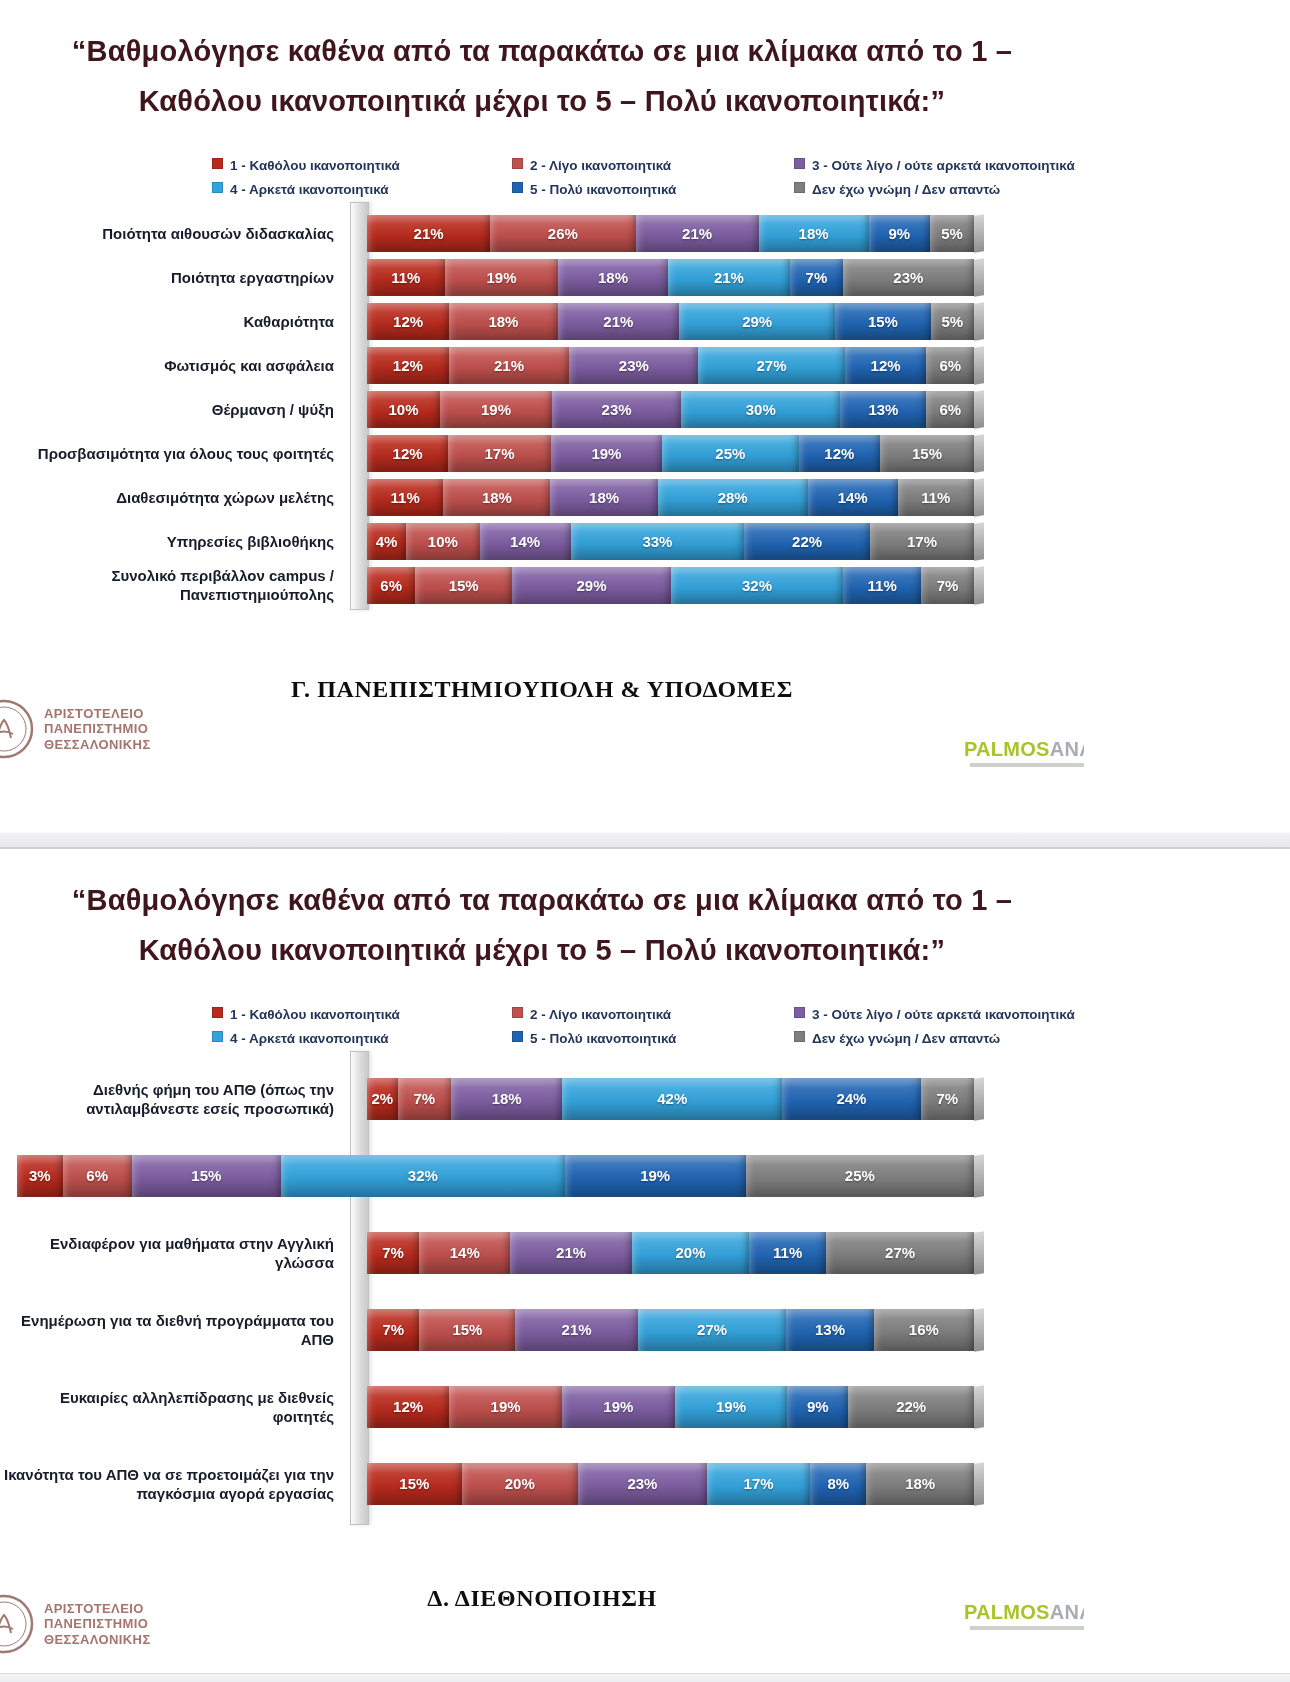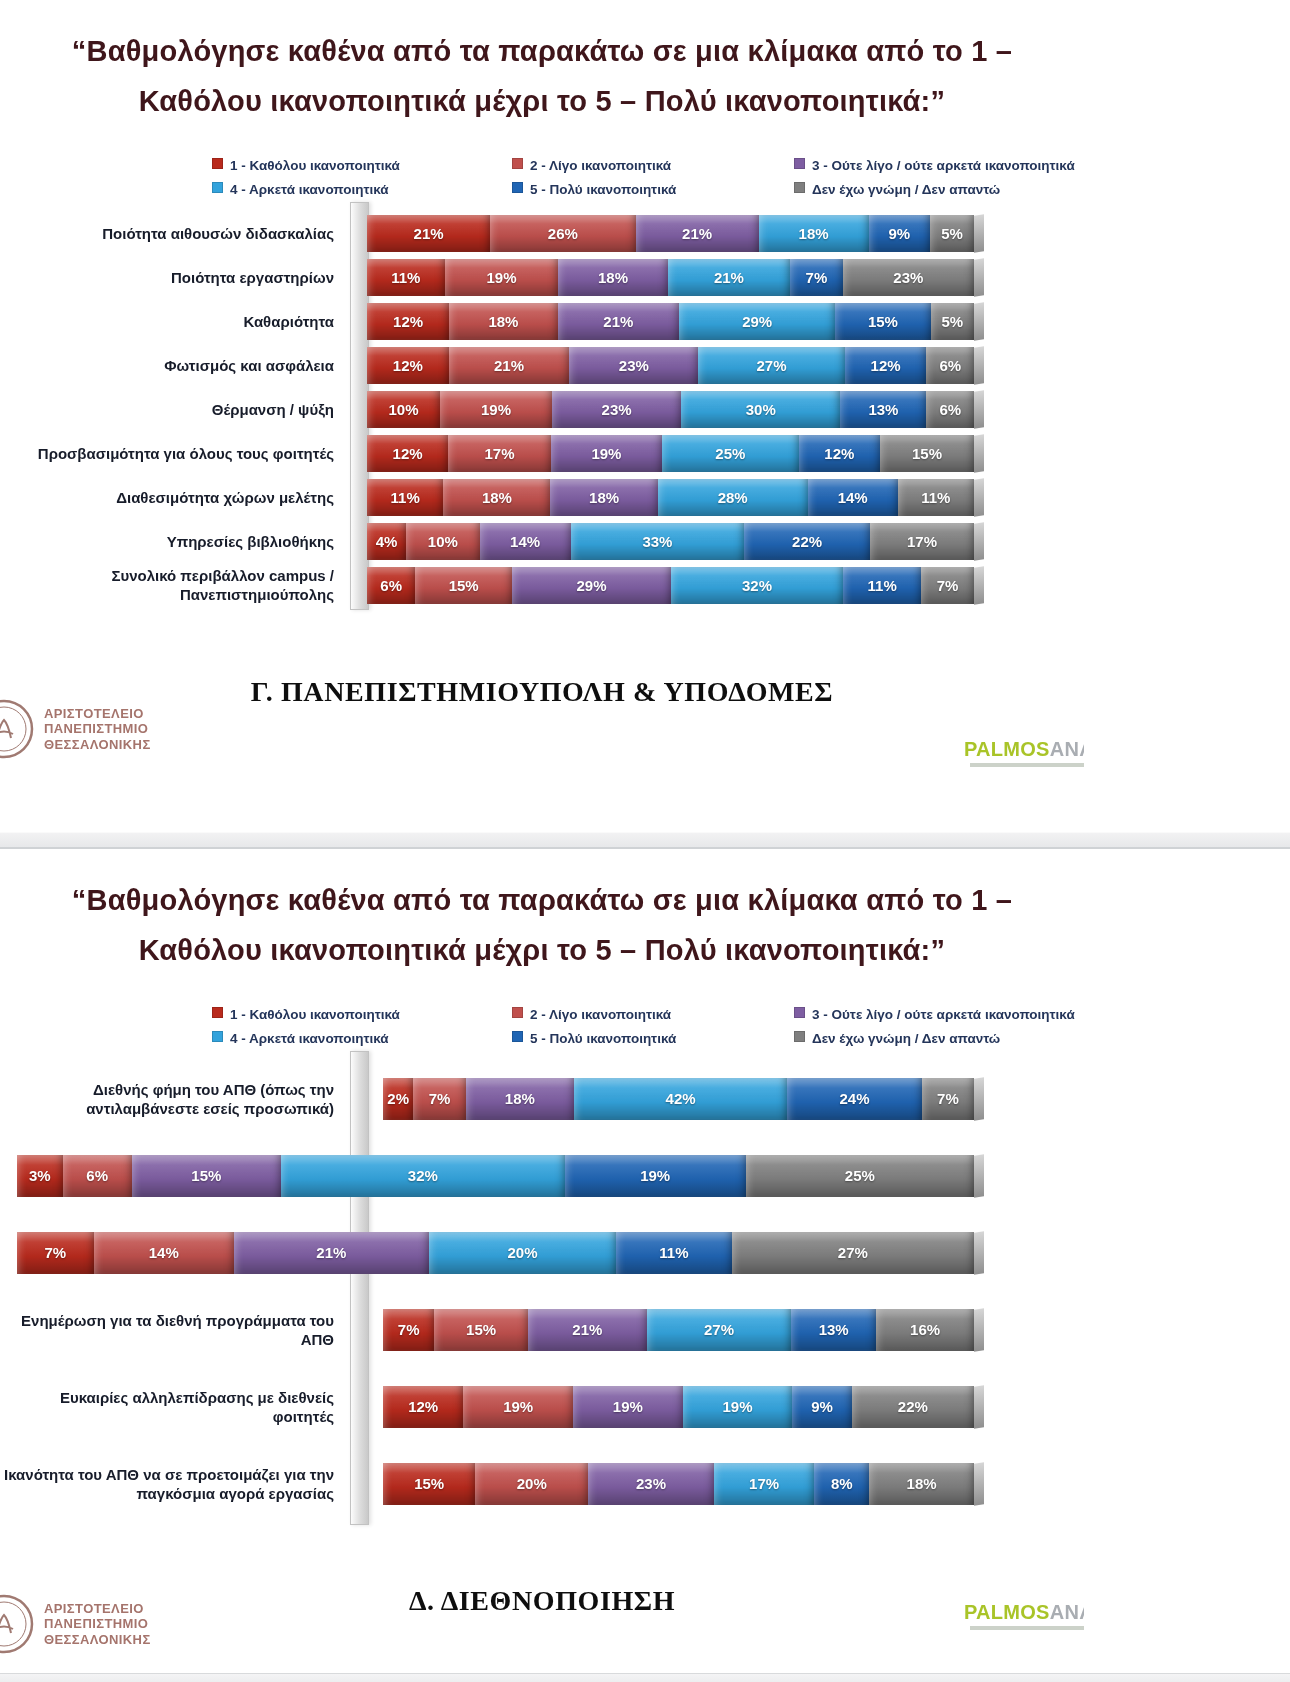--- a/index.html
+++ b/index.html
@@ -19,35 +19,35 @@
   .legend-item{display:flex;white-space:nowrap;}
   .swatch{width:11px;height:11px;flex:none;margin-right:7px;box-shadow:inset 0 0 0 1px rgba(0,0,0,.15);}
   .legend-label{font-size:13.5px;font-weight:bold;color:#24355a;}
 
   .chart{position:relative;margin-top:14px;padding-right:100px;}
   .wall{position:absolute;left:350px;top:-9px;bottom:-3px;width:17px;z-index:0;
     background:linear-gradient(90deg,#fcfcfc,#dcdcdc 55%,#c9c9c9);
     border:1px solid #c2c2c2;box-shadow:2px 0 4px rgba(0,0,0,.12);}
   .crow{display:flex;align-items:center;}
   .slide--c .crow{height:44px;}
-  .slide--d .crow{height:77px;gap:16px;}
+  .slide--d .crow{height:77px;}
   .clabel{width:350px;flex:none;box-sizing:border-box;padding-right:16px;text-align:right;
     font-size:15px;line-height:19px;font-weight:bold;color:#171c2a;}
   .cbar{flex:1;display:flex;position:relative;z-index:1;margin-left:17px;}
   .slide--c .cbar{height:37px;}
   .slide--d .cbar{height:42px;}
   .seg{position:relative;display:flex;align-items:center;justify-content:center;min-width:0;
     background:linear-gradient(to bottom,rgba(255,255,255,.40),rgba(255,255,255,.10) 24%,rgba(0,0,0,.04) 58%,rgba(0,0,0,.30)),var(--c);
     box-shadow:inset -7px 0 9px -6px rgba(0,0,0,.45),inset 7px 0 9px -6px rgba(255,255,255,.35);}
   .seg span{position:relative;z-index:2;color:#ffffff;font-weight:bold;font-size:15px;white-space:nowrap;
     text-shadow:0 1px 2px rgba(0,0,0,.4);}
   .endcap{flex:0 0 10px;background:linear-gradient(#d6d6d6,#8f8f8f);transform:skewY(-8deg);}
 
   .section-title{position:absolute;left:0;width:100%;text-align:center;
-    font-family:"Liberation Serif",serif;font-weight:bold;font-size:28px;color:#0e0e0e;letter-spacing:.6px;}
+    font-family:"Liberation Serif",serif;font-weight:bold;font-size:24px;color:#0e0e0e;letter-spacing:.6px;}
   .slide--c .section-title{top:676px;}
   .slide--d .section-title{top:736px;}
 
   .auth-logo{position:absolute;left:-27px;display:flex;align-items:center;}
   .slide--c .auth-logo{top:698px;}
   .slide--d .auth-logo{top:744px;}
   .auth-text{margin-left:9px;color:#a5746c;font-size:13px;line-height:15.5px;letter-spacing:.4px;font-weight:bold;}
 
   .palmos{position:absolute;right:-10px;text-align:right;}
   .slide--c .palmos{top:738px;}
@@ -414,20 +414,21 @@
           <div class="seg" style="--c: #2065b4; flex-grow: 19;">
             <span>19%</span>
           </div>
           <div class="seg" style="--c: #7f7f7f; flex-grow: 25;">
             <span>25%</span>
           </div>
           <div class="endcap"></div>
         </div>
       </div>
       <div class="crow">
+        <div class="clabel">Ενδιαφέρον για μαθήματα στην Αγγλική γλώσσα</div>
         <div class="cbar">
           <div class="seg" style="--c: #b92a1d; flex-grow: 7;">
             <span>7%</span>
           </div>
           <div class="seg" style="--c: #c0504d; flex-grow: 14;">
             <span>14%</span>
           </div>
           <div class="seg" style="--c: #7e5ea2; flex-grow: 21;">
             <span>21%</span>
           </div>

